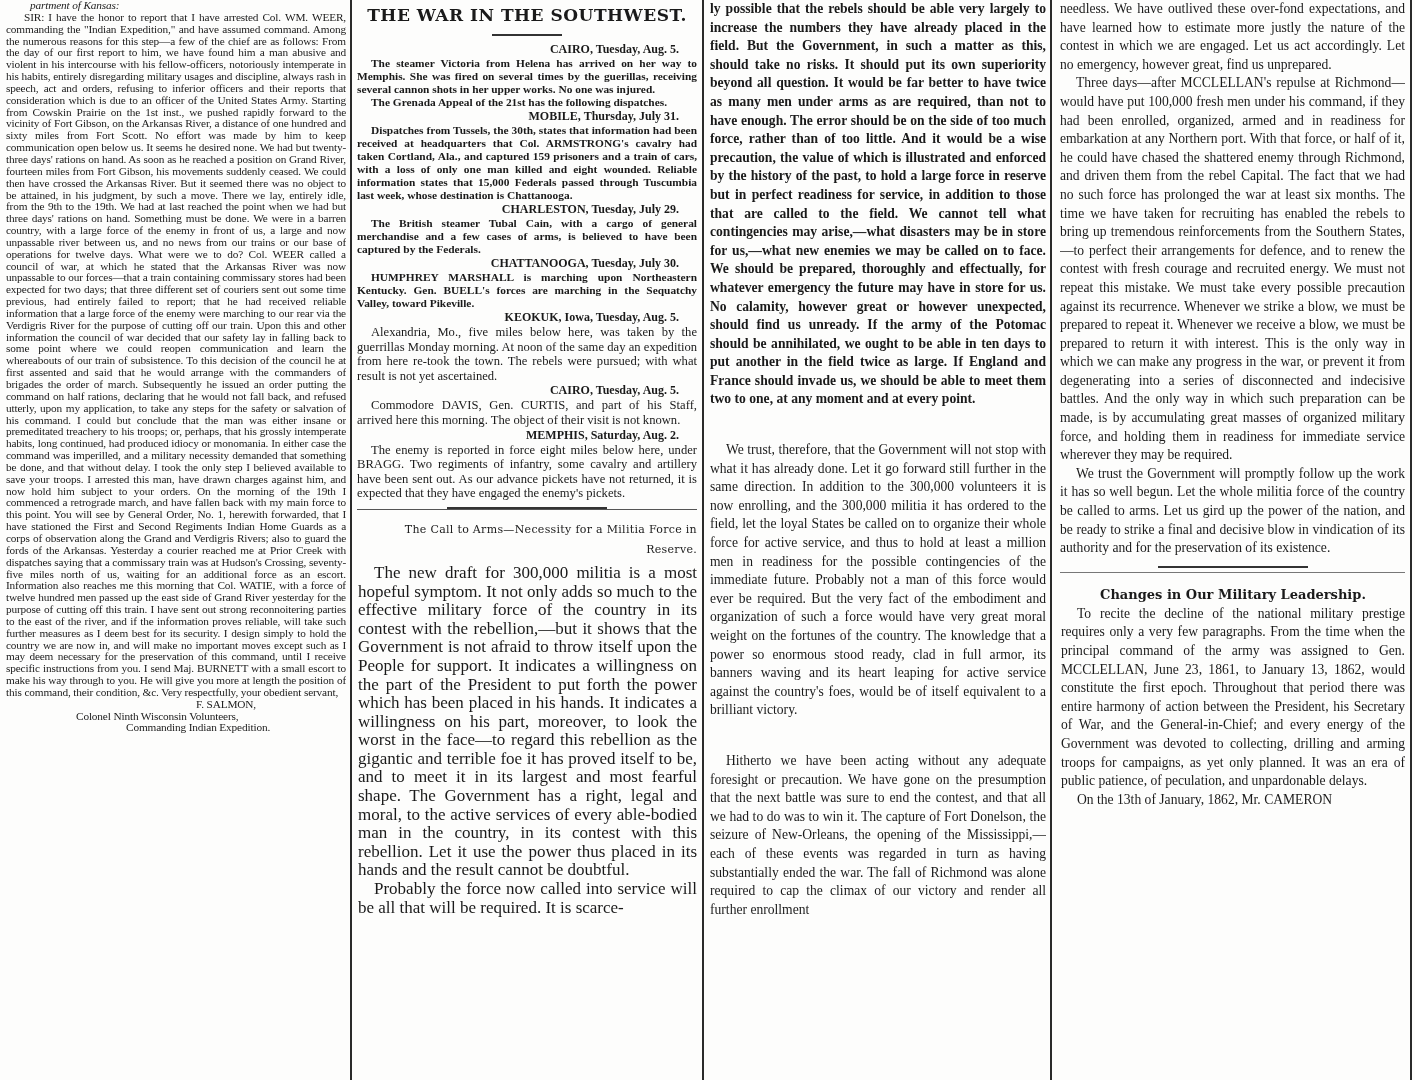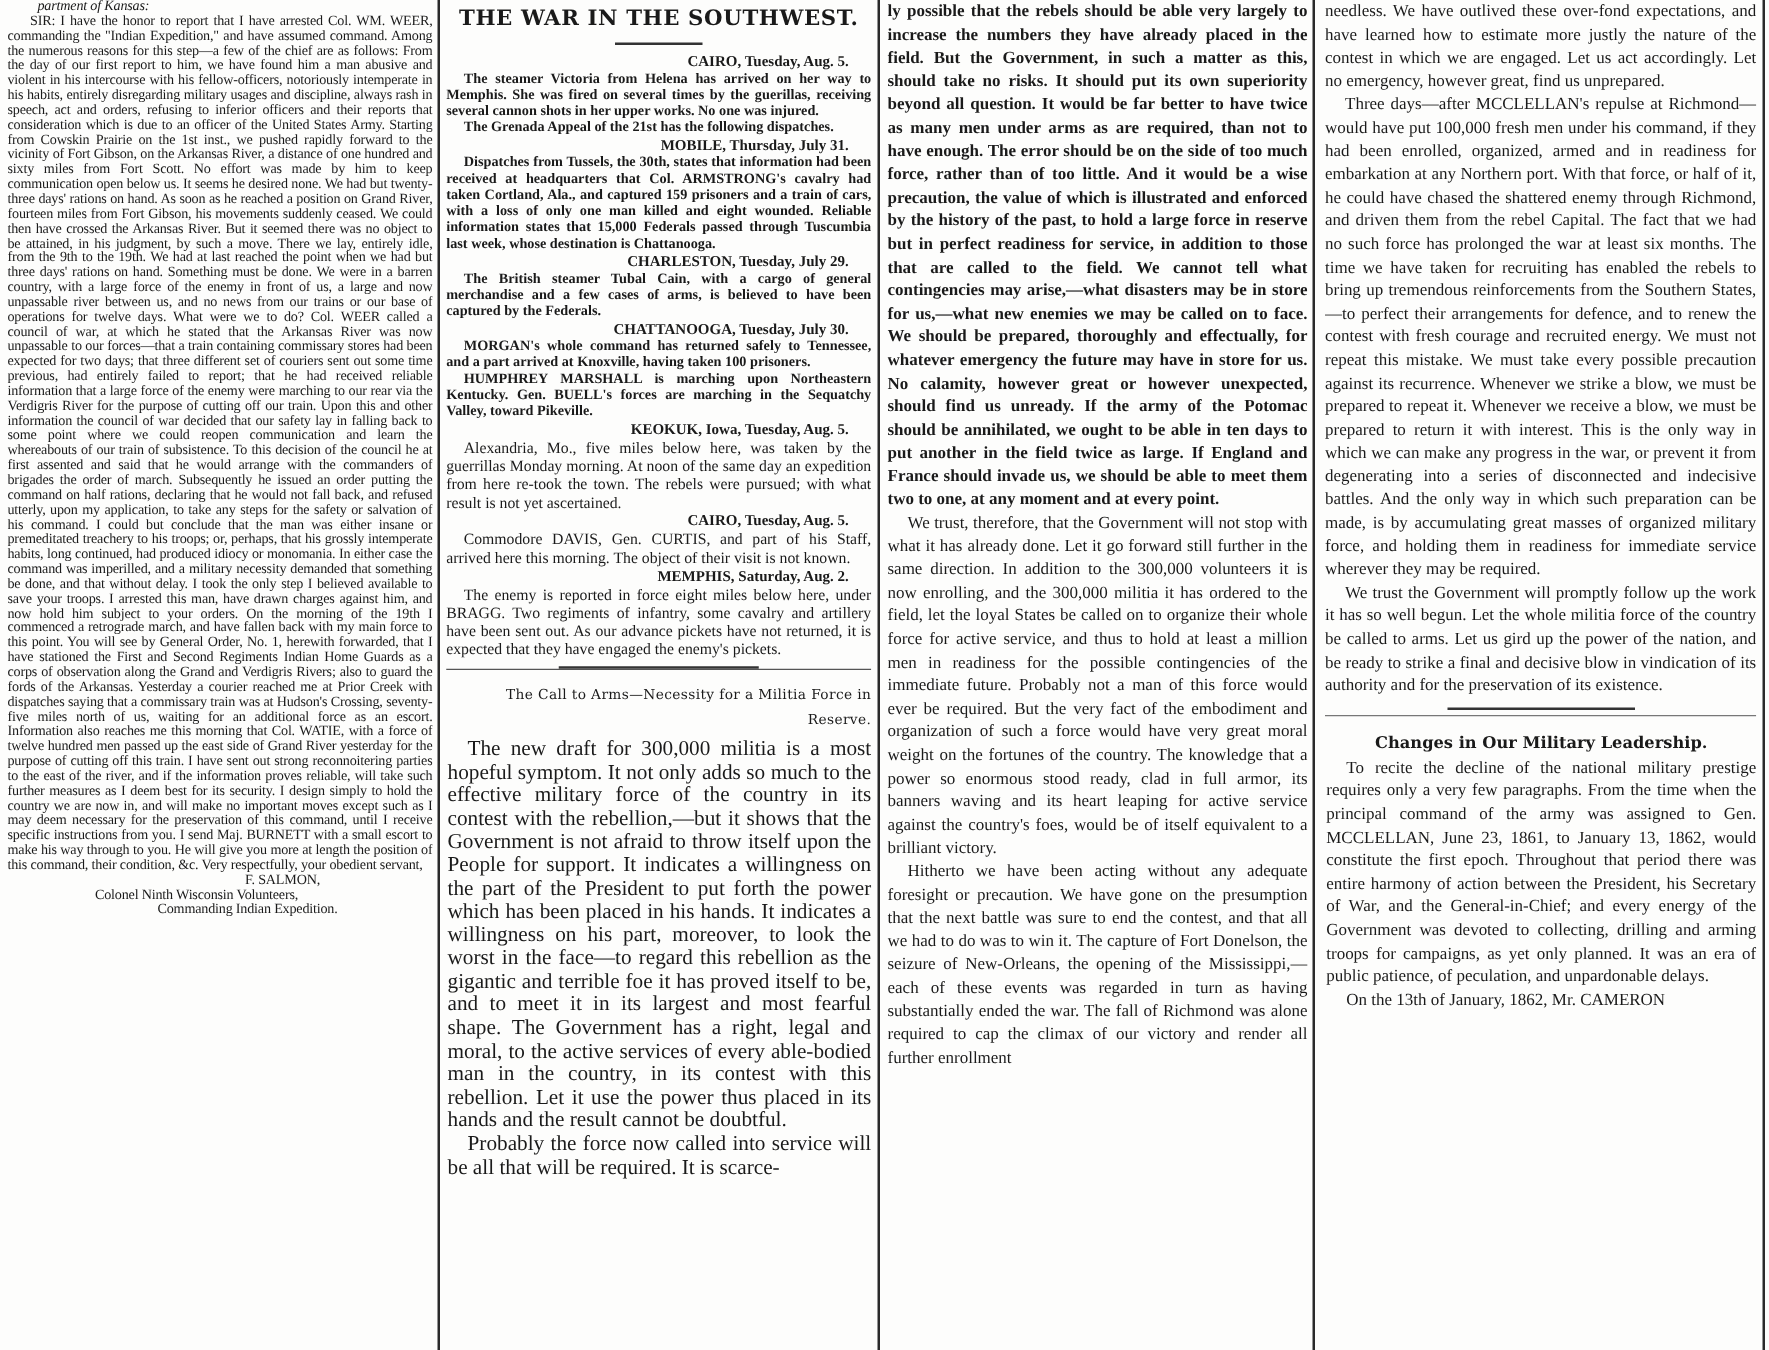--- a/index.html
+++ b/index.html
@@ -24,21 +24,21 @@
   #c2 .dateline { text-align: right; padding-right: 18px; font-size: 12px; font-weight: bold; line-height: 15px; }
   #c2 .small { font-size: 11.4px; line-height: 13px; font-weight: bold; text-indent: 14px; }
   #c2 .med { font-size: 12.6px; line-height: 14.6px; text-indent: 14px; }
   #c2 .article-title { font-family: "DejaVu Serif", serif; font-weight: normal; font-size: 11px; line-height: 20px; text-align: right; margin: 10px 0 4px; letter-spacing: 0.3px; }
   #c2 .big { font-size: 17px; line-height: 18.6px; text-indent: 16px; }
   #c2 .hr { width: 160px; height: 2px; background: #333; margin: 6px auto 0; }
   #c2 .box { border-top: 1px solid #555; border-left: 1px solid #777; margin-left: -6px; padding-left: 6px; }
 
   
   #c3 { left: 710px; width: 336px; font-family: "Liberation Serif", serif; font-size: 13.6px; line-height: 18.6px; }
-  #c3 p.body { text-indent: 16px; }
+  #c3 p.body { text-indent: 16px; margin-top: 32px; }
   #c3 .bold-run { font-weight: bold; }
 
   
   #c4 { left: 1060px; width: 345px; font-family: "Liberation Serif", serif; font-size: 13.6px; line-height: 18.6px; }
   #c4 p.body { text-indent: 16px; }
   #c4 .hr { width: 150px; height: 2px; background: #333; margin: 8px auto 4px; }
   #c4 .article-title { font-family: "DejaVu Serif", serif; font-weight: bold; font-size: 13px; text-align: center; line-height: 20px; margin-top: 4px; }
   #c4 .box { border-top: 1px solid #777; border-left: 1px solid #777; margin-left: -6px; padding-left: 6px; padding-top: 8px; }
 </style>
 </head>
@@ -63,21 +63,20 @@
     <p class="small">The steamer Victoria from Helena has arrived on her way to Memphis. She was fired on several times by the guerillas, receiving several cannon shots in her upper works. No one was injured.</p>
     <p class="small">The Grenada Appeal of the 21st has the following dispatches.</p>
 
     <div class="dateline">MOBILE, Thursday, July 31.</div>
     <p class="small">Dispatches from Tussels, the 30th, states that information had been received at headquarters that Col. ARMSTRONG's cavalry had taken Cortland, Ala., and captured 159 prisoners and a train of cars, with a loss of only one man killed and eight wounded. Reliable information states that 15,000 Federals passed through Tuscumbia last week, whose destination is Chattanooga.</p>
 
     <div class="dateline">CHARLESTON, Tuesday, July 29.</div>
     <p class="small">The British steamer Tubal Cain, with a cargo of general merchandise and a few cases of arms, is believed to have been captured by the Federals.</p>
 
     <div class="dateline">CHATTANOOGA, Tuesday, July 30.</div>
-    <p class="small">MORGAN's whole command has returned safely to Tennessee, and a part arrived at Knoxville, having taken 100 prisoners.</p>
     <p class="small">HUMPHREY MARSHALL is marching upon Northeastern Kentucky. Gen. BUELL's forces are marching in the Sequatchy Valley, toward Pikeville.</p>
 
     <div class="dateline">KEOKUK, Iowa, Tuesday, Aug. 5.</div>
     <p class="med">Alexandria, Mo., five miles below here, was taken by the guerrillas Monday morning. At noon of the same day an expedition from here re-took the town. The rebels were pursued; with what result is not yet ascertained.</p>
 
     <div class="dateline">CAIRO, Tuesday, Aug. 5.</div>
     <p class="med">Commodore DAVIS, Gen. CURTIS, and part of his Staff, arrived here this morning. The object of their visit is not known.</p>
 
     <div class="dateline">MEMPHIS, Saturday, Aug. 2.</div>
     <p class="med">The enemy is reported in force eight miles below here, under BRAGG. Two regiments of infantry, some cavalry and artillery have been sent out. As our advance pickets have not returned, it is expected that they have engaged the enemy's pickets.</p>

